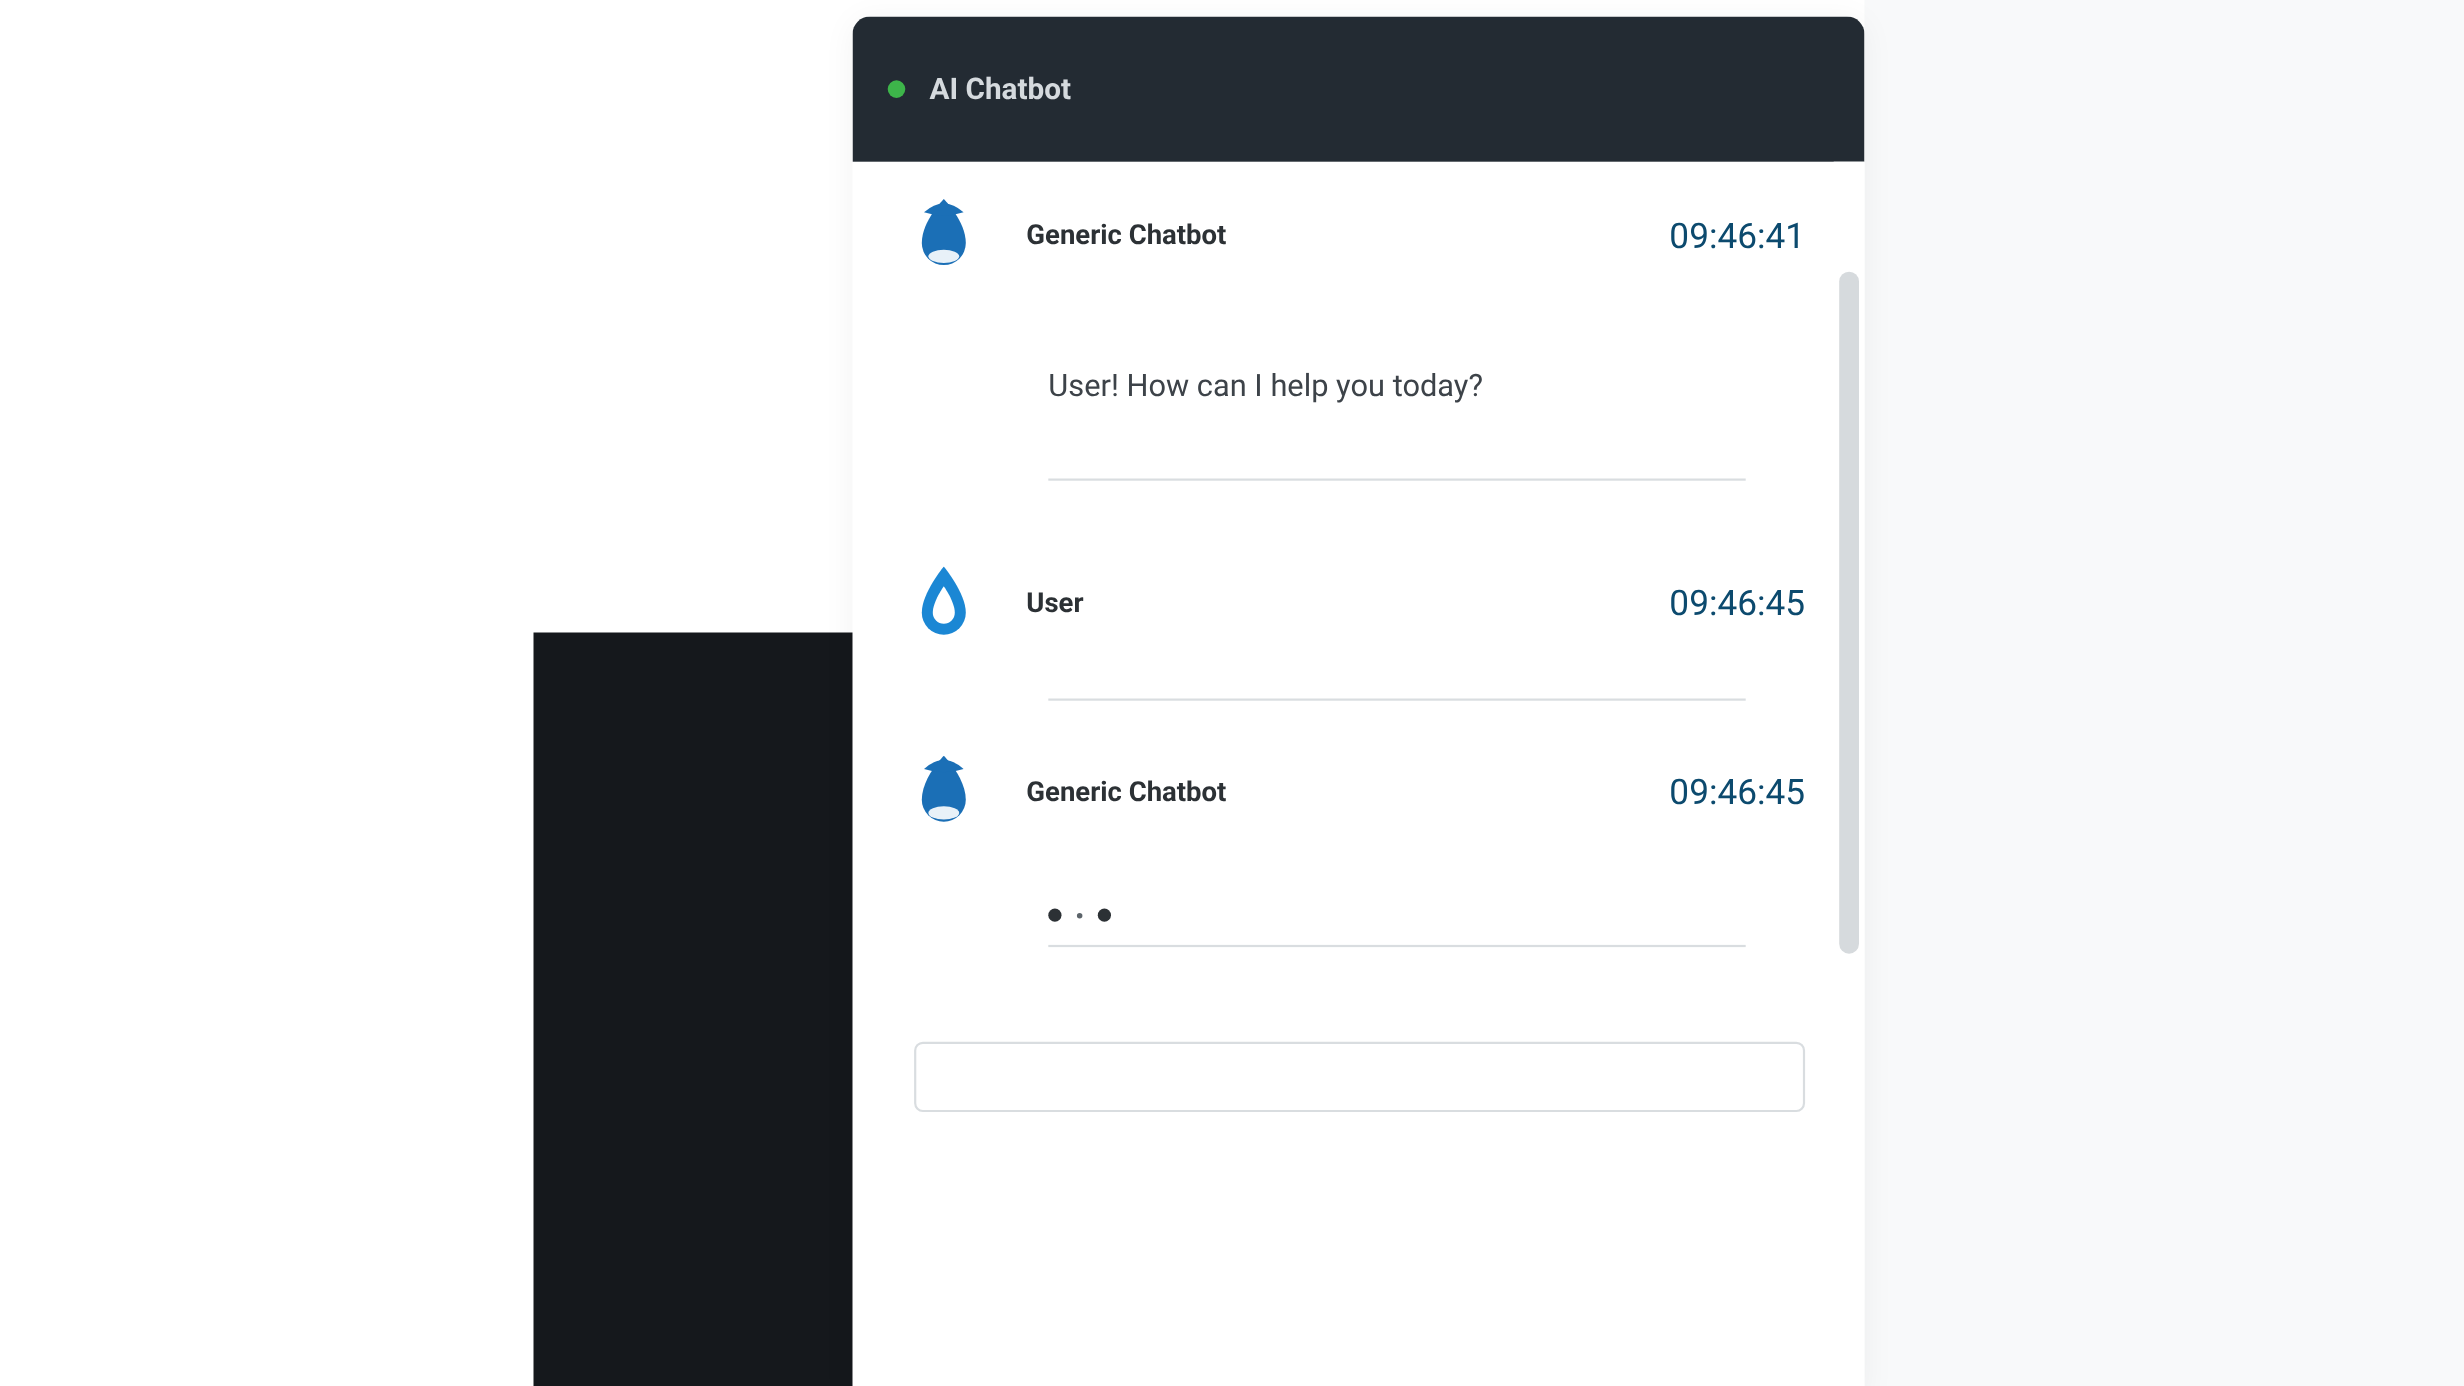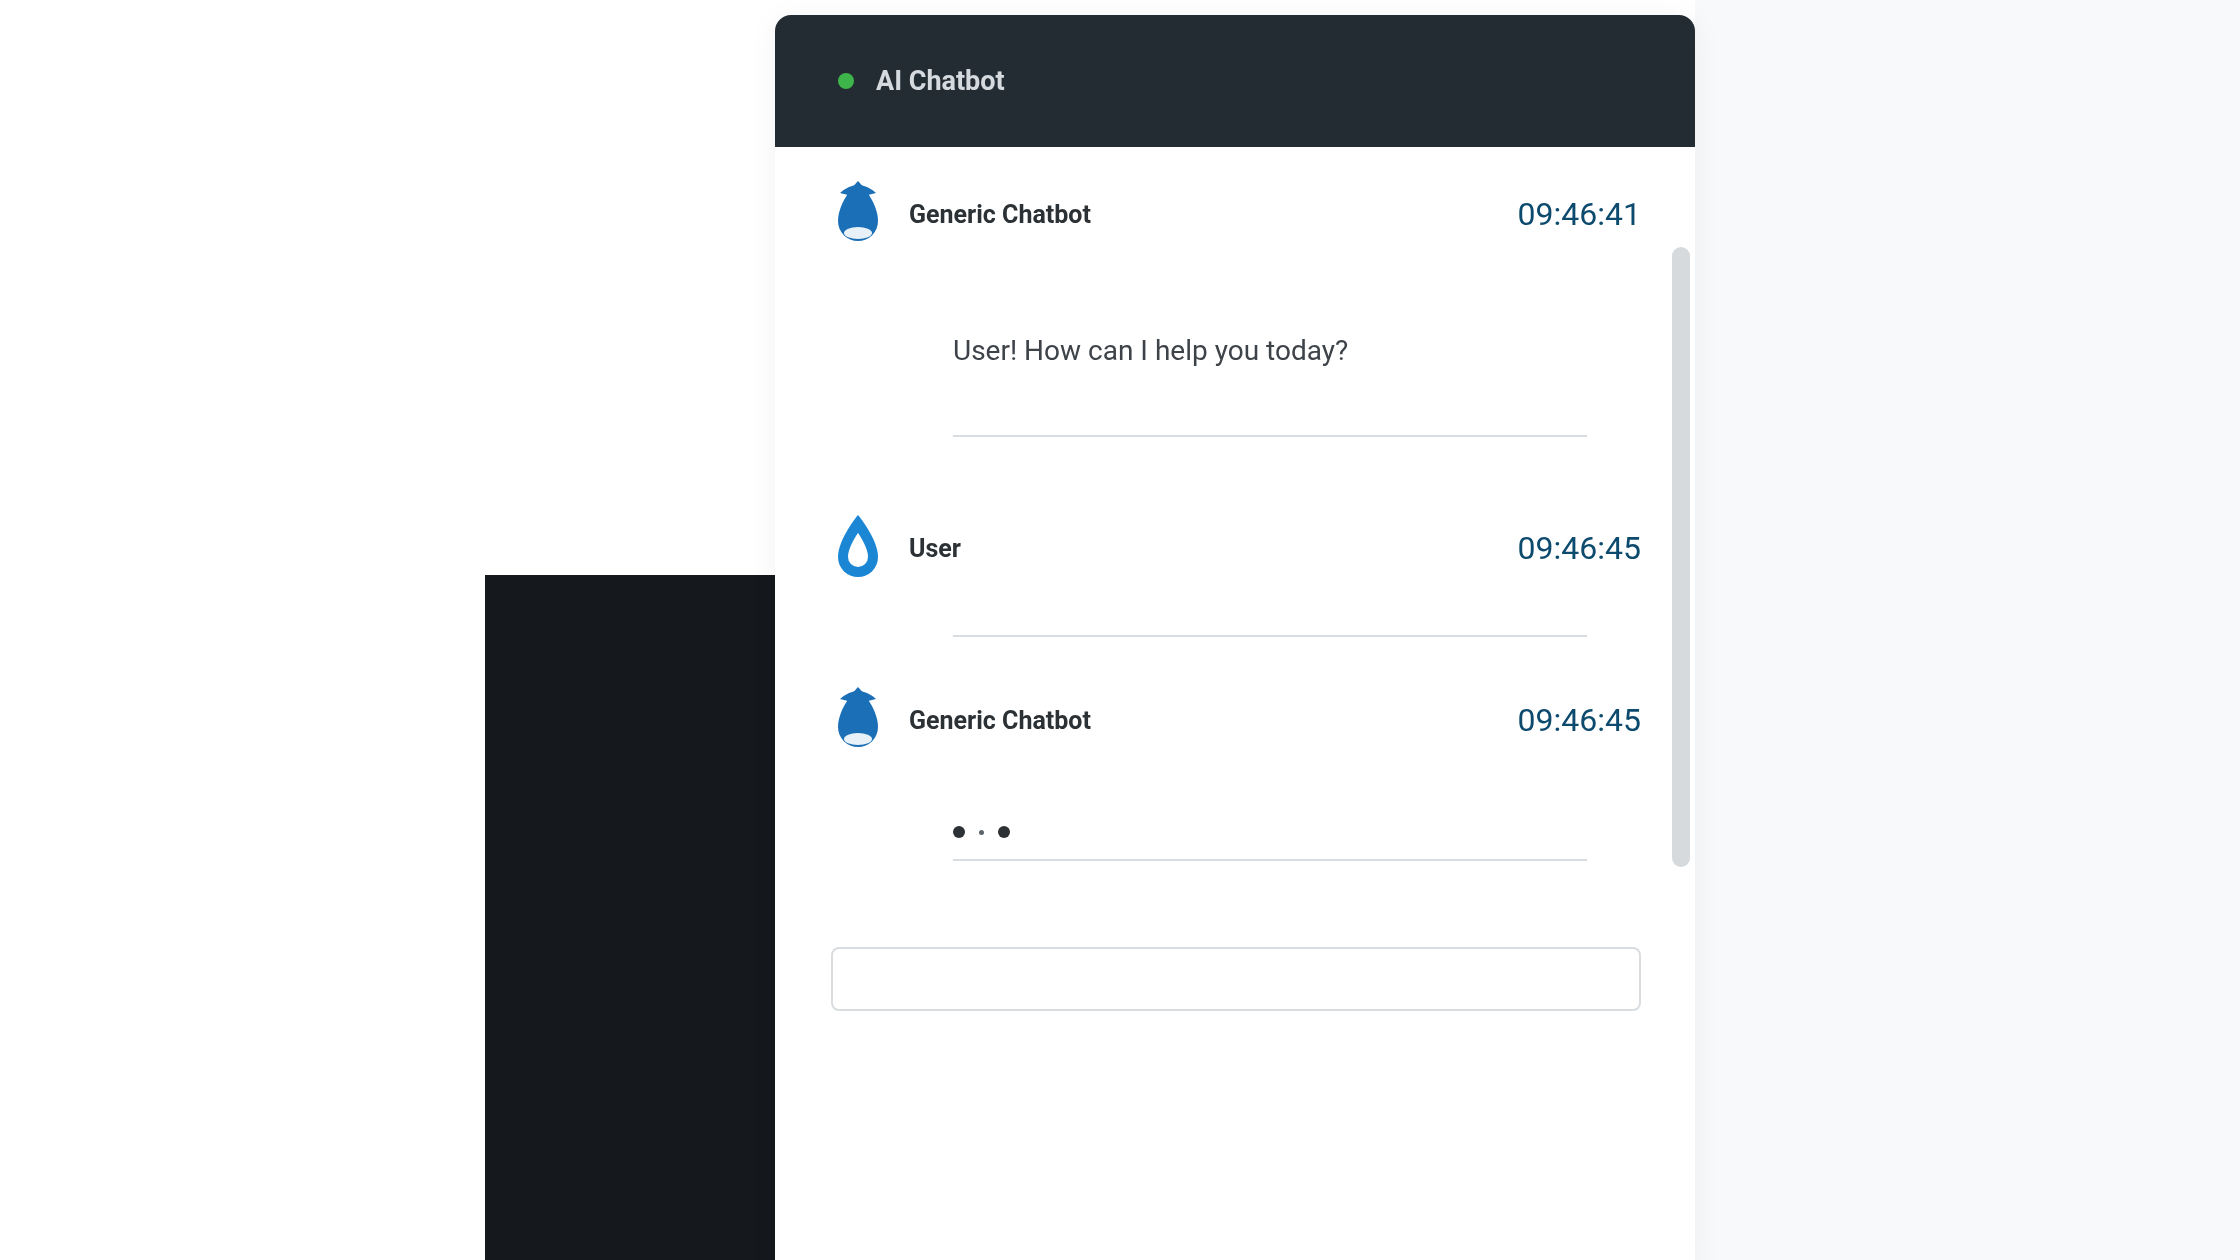--- a/index.html
+++ b/index.html
@@ -39,21 +39,21 @@
     background: #ffffff;
     border-radius: 16px 16px 0 0;
     box-shadow: 0 4px 30px rgba(0,0,0,.05);
     overflow: hidden;
   }
   .chat-header {
     height: 132px;
     background: #232b33;
     display: flex;
     align-items: center;
-    padding: 0 63px;
+    padding: 0 32px;
     gap: 22px;
   }
   .status-dot {
     width: 16px; height: 16px;
     border-radius: 50%;
     background: #3db54a;
   }
   .chat-title {
     color: #e9edf1;
     font-weight: 700;
@@ -84,21 +84,21 @@
     background: #d6dadd;
     border-radius: 9px;
   }
 
   .msg {
     padding: 26px 54px 0 52px;
   }
   .msg-head {
     display: flex;
     align-items: center;
-    gap: 20px;
+    gap: 44px;
   }
   .avatar {
     width: 62px; height: 62px;
     display: flex; align-items: center; justify-content: center;
   }
   .sender {
     font-weight: 700;
     font-size: 25px;
     color: #2c3135;
     flex: 1;

